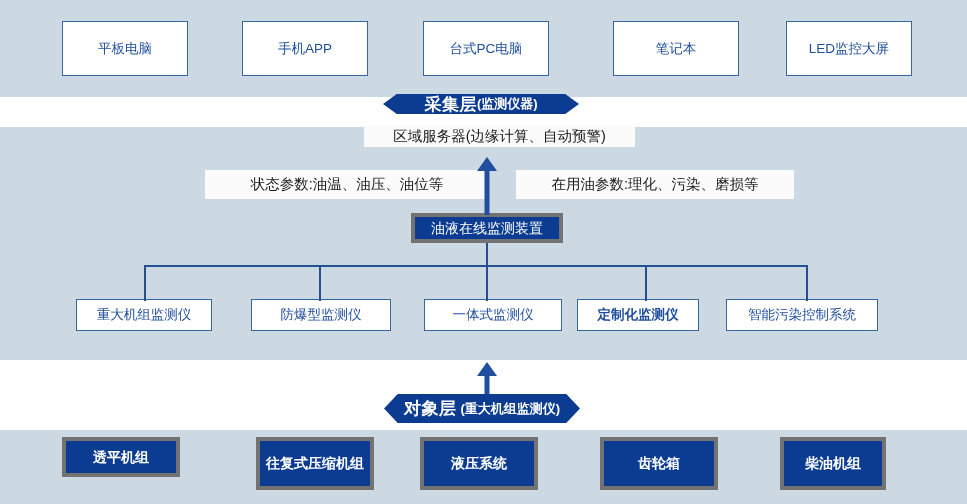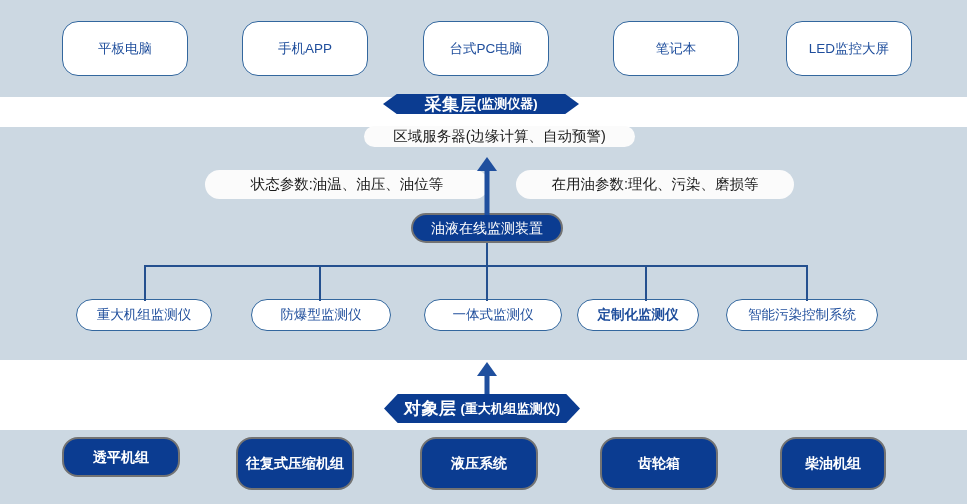--- a/index.html
+++ b/index.html
@@ -18,33 +18,32 @@
   #band-mid{top:127px;height:233px;}
   #band-bottom{top:430px;height:74px;}
 
   
   .obox{
     position:absolute;
     box-sizing:border-box;
     display:flex;align-items:center;justify-content:center;
     text-align:center;
     line-height:1.15;
-    border-radius:16px;
   }
   
   .wbox{
     background:#ffffff;
     border:1.5px solid #33679e;
     color:#1f4e9c;
     font-size:13.5px;
   }
   
   .bbox{
     background:#0b3c91;
-    border:2px solid #737373;
+    border:4px solid #737373;
     color:#ffffff;
     font-size:14px;
     font-weight:700;
   }
   
   .lbox{
     background:#fbfbfb;
     color:#1a1a1a;
     font-size:14.5px;
     padding:2px 8px;
@@ -154,21 +153,21 @@
   </div>
 
   <div class="hex" style="left:384px;top:394px;width:196px;height:29px;">
     <span class="big">对象层</span>
       <span class="small" style="margin-left:4px;">(重大机组监测仪)</span>
   </div>
 
   <div class="obox bbox" style="left:62px;top:437px;width:118px;height:40px;">
     <span>透平机组</span>
   </div>
-  <div class="obox bbox" style="left:236px;top:437px;width:118px;height:53px;">
+  <div class="obox bbox" style="left:256px;top:437px;width:118px;height:53px;">
     <span>往复式压缩机组</span>
   </div>
   <div class="obox bbox" style="left:420px;top:437px;width:118px;height:53px;">
     <span>液压系统</span>
   </div>
   <div class="obox bbox" style="left:600px;top:437px;width:118px;height:53px;">
     <span>齿轮箱</span>
   </div>
   <div class="obox bbox" style="left:780px;top:437px;width:106px;height:53px;">
     <span>柴油机组</span>

